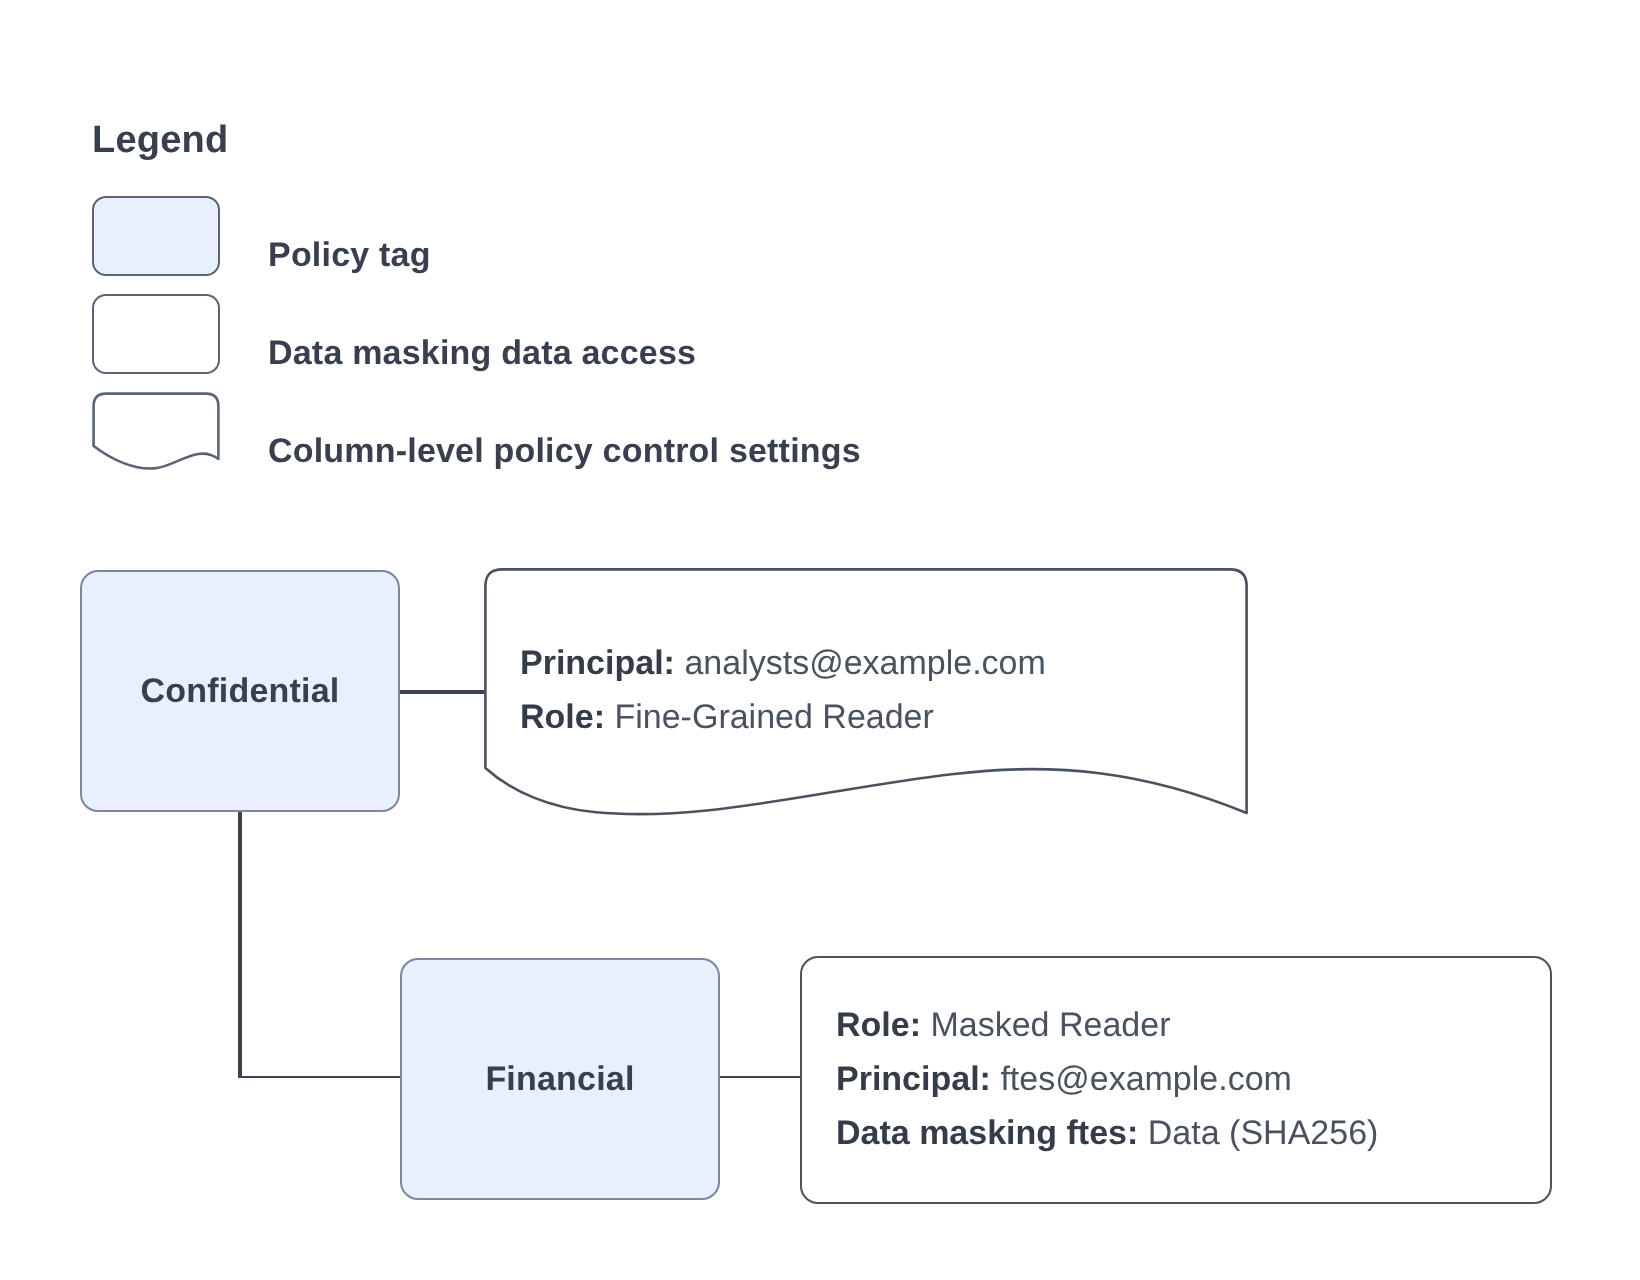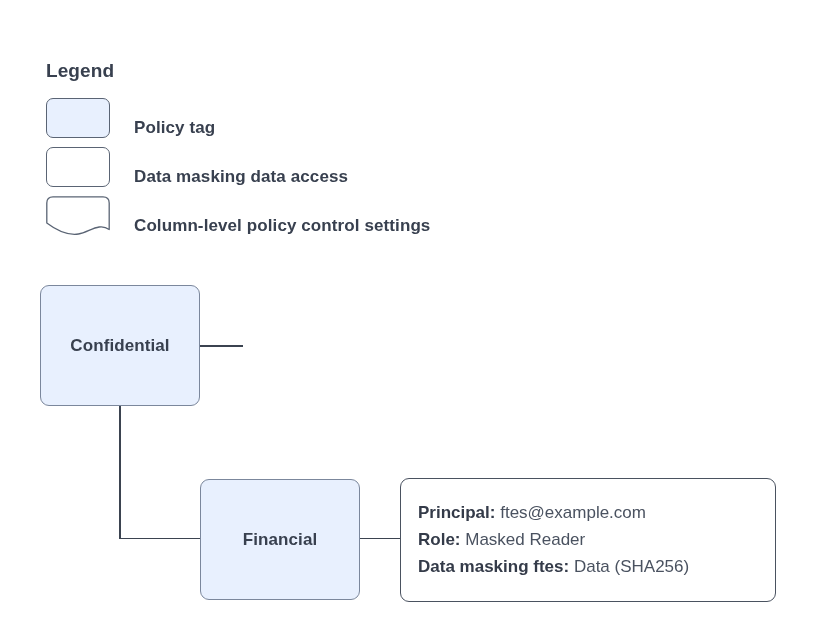--- a/index.html
+++ b/index.html
@@ -206,32 +206,52 @@
 
   <div class="conn conn-h" id="conn-conf-callout"></div>
   <div class="conn conn-v" id="conn-conf-down"></div>
   <div class="conn conn-h" id="conn-down-fin"></div>
   <div class="conn conn-h" id="conn-fin-callout"></div>
 
   <div class="node" id="node-financial">Financial</div>
 
   <div class="node" id="node-confidential">Confidential</div>
 
+  <div class="callout" id="callout-confidential">
+    <svg class="wave-svg" width="382" height="128" viewBox="0 0 382 128">
+      <path d="M 0.7 9 Q 0.7 0.7 9 0.7 L 373 0.7 Q 381.3 0.7 381.3 9
+               L 381.3 122.5
+               C 330 101.5 285 97.0 235 103.0
+               C 170 110.5 110 127.5 55 122.0
+               C 33 119.8 14 112.0 0.7 100.0
+               Z" fill="#ffffff" stroke="#4a5260" stroke-width="1.3" stroke-linejoin="round"></path>
+    </svg>
+    <div class="callout-text">
+      <div>
+        <b>Principal:</b>
+        <span>analysts@example.com</span>
+      </div>
+      <div>
+        <b>Role:</b>
+        <span>Fine-Grained Reader</span>
+      </div>
+    </div>
+  </div>
 
   <div class="callout" id="callout-financial">
     <div class="plain-box"></div>
     <div class="callout-text">
       <div>
+        <b>Role:</b>
+        <span>Masked Reader</span>
+      </div>
+      <div>
         <b>Principal:</b>
         <span>ftes@example.com</span>
       </div>
       <div>
-        <b>Role:</b>
-        <span>Masked Reader</span>
-      </div>
-      <div>
         <b>Data masking ftes:</b>
         <span>Data (SHA256)</span>
       </div>
     </div>
   </div>
 
 </div>
 
 </body></html>

